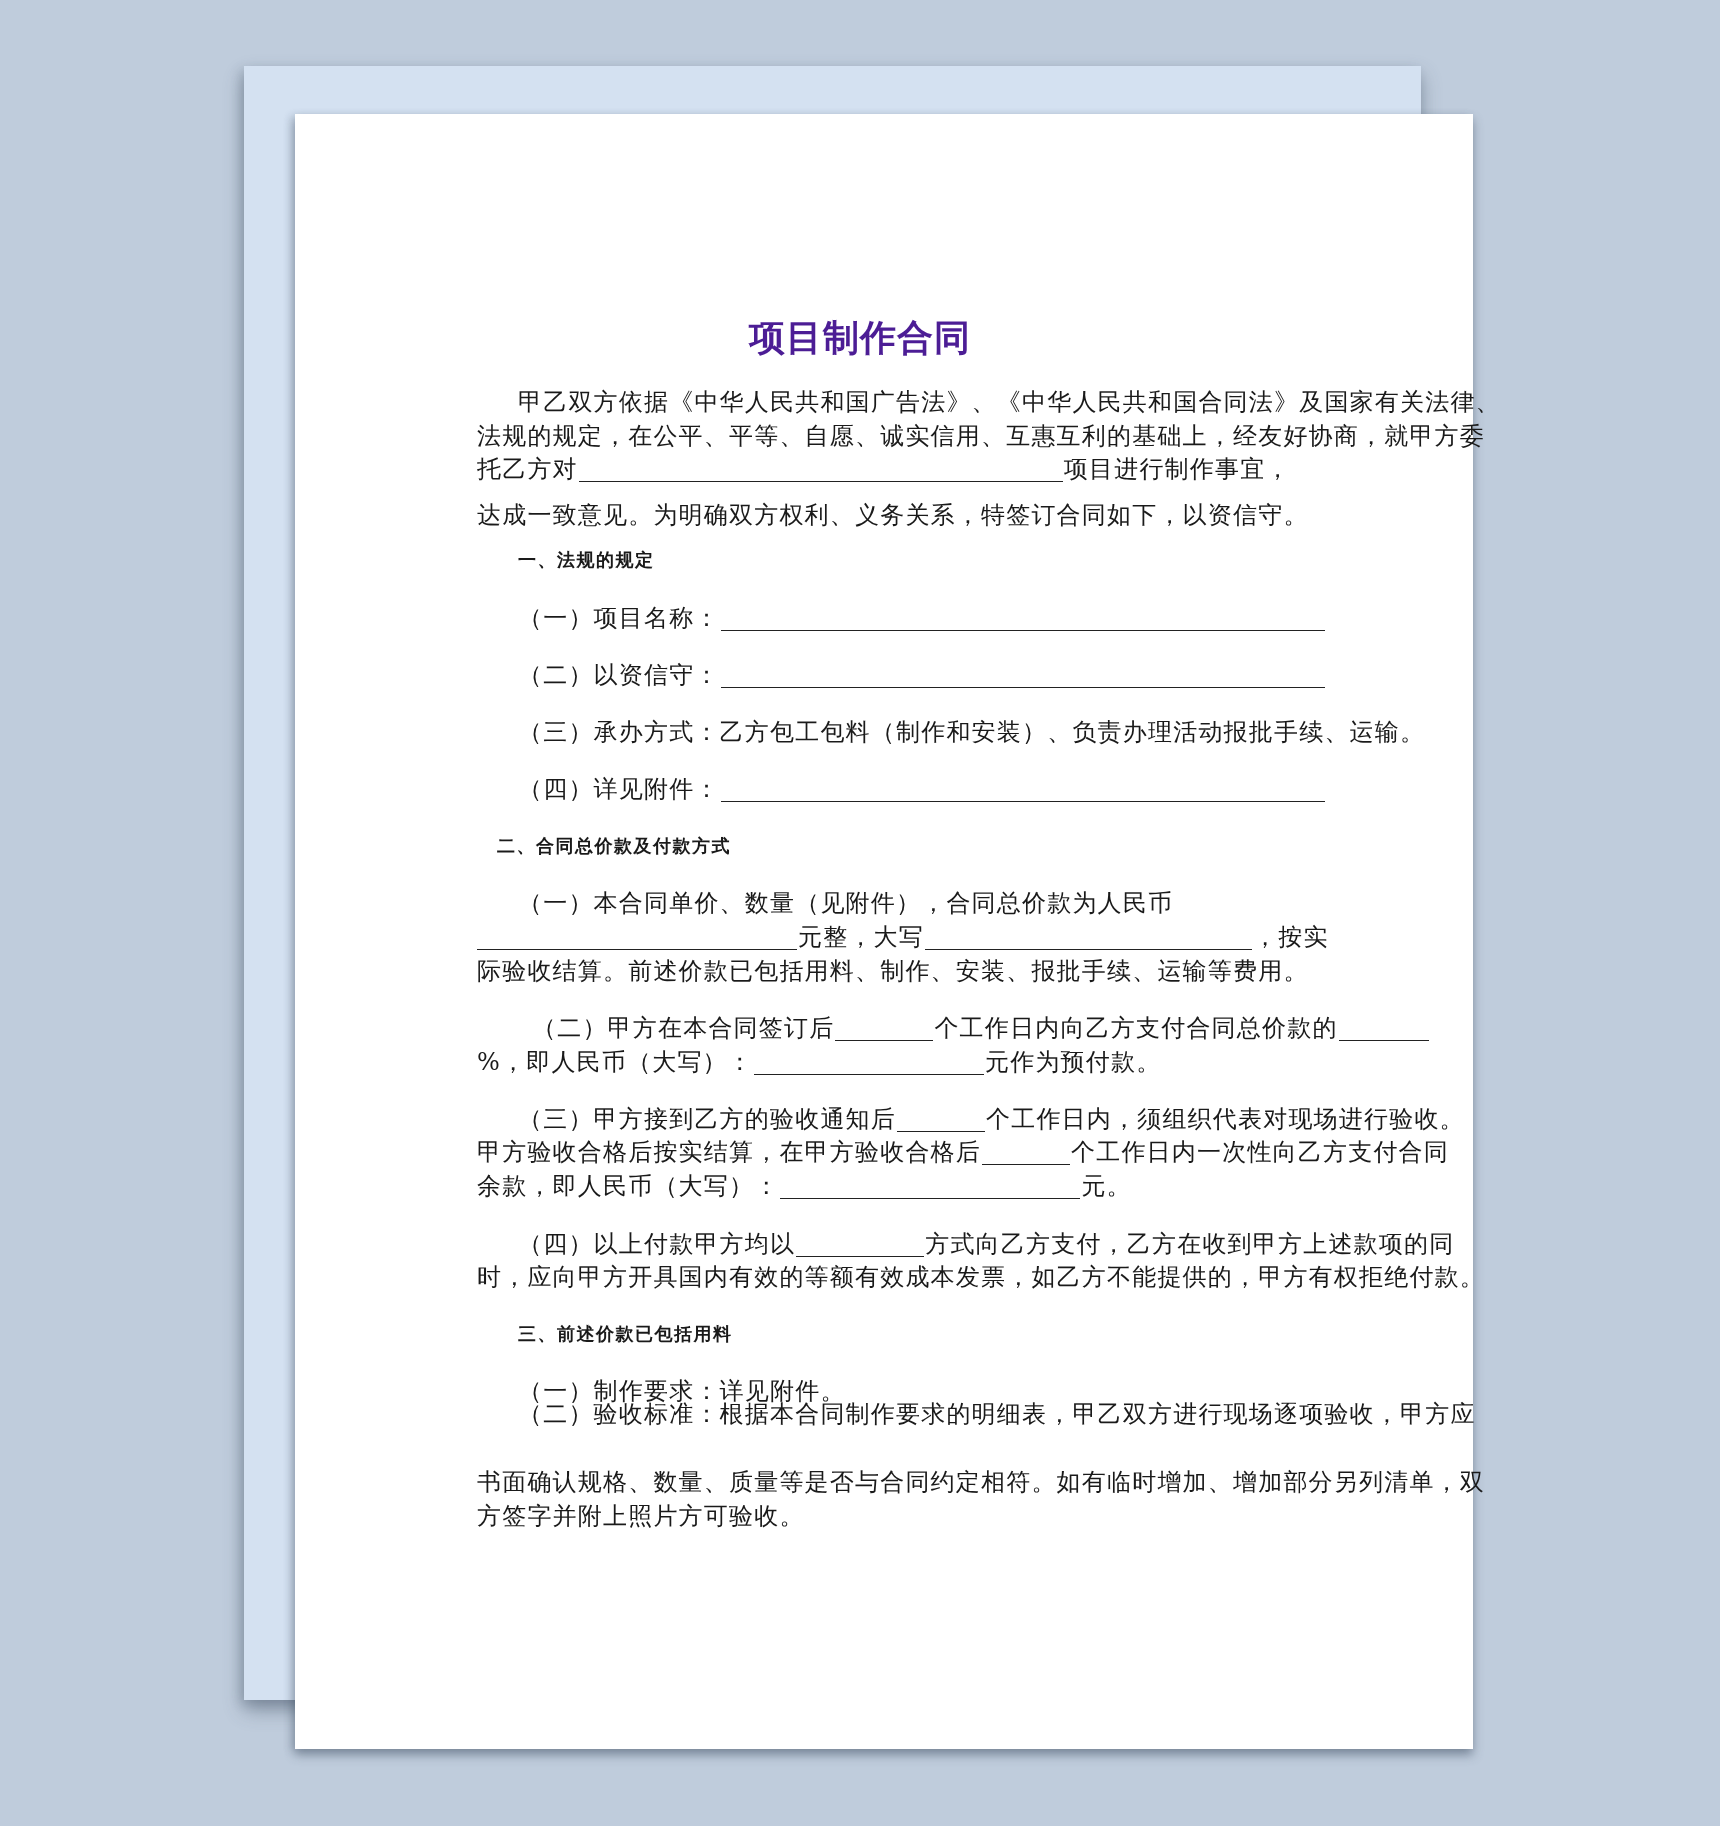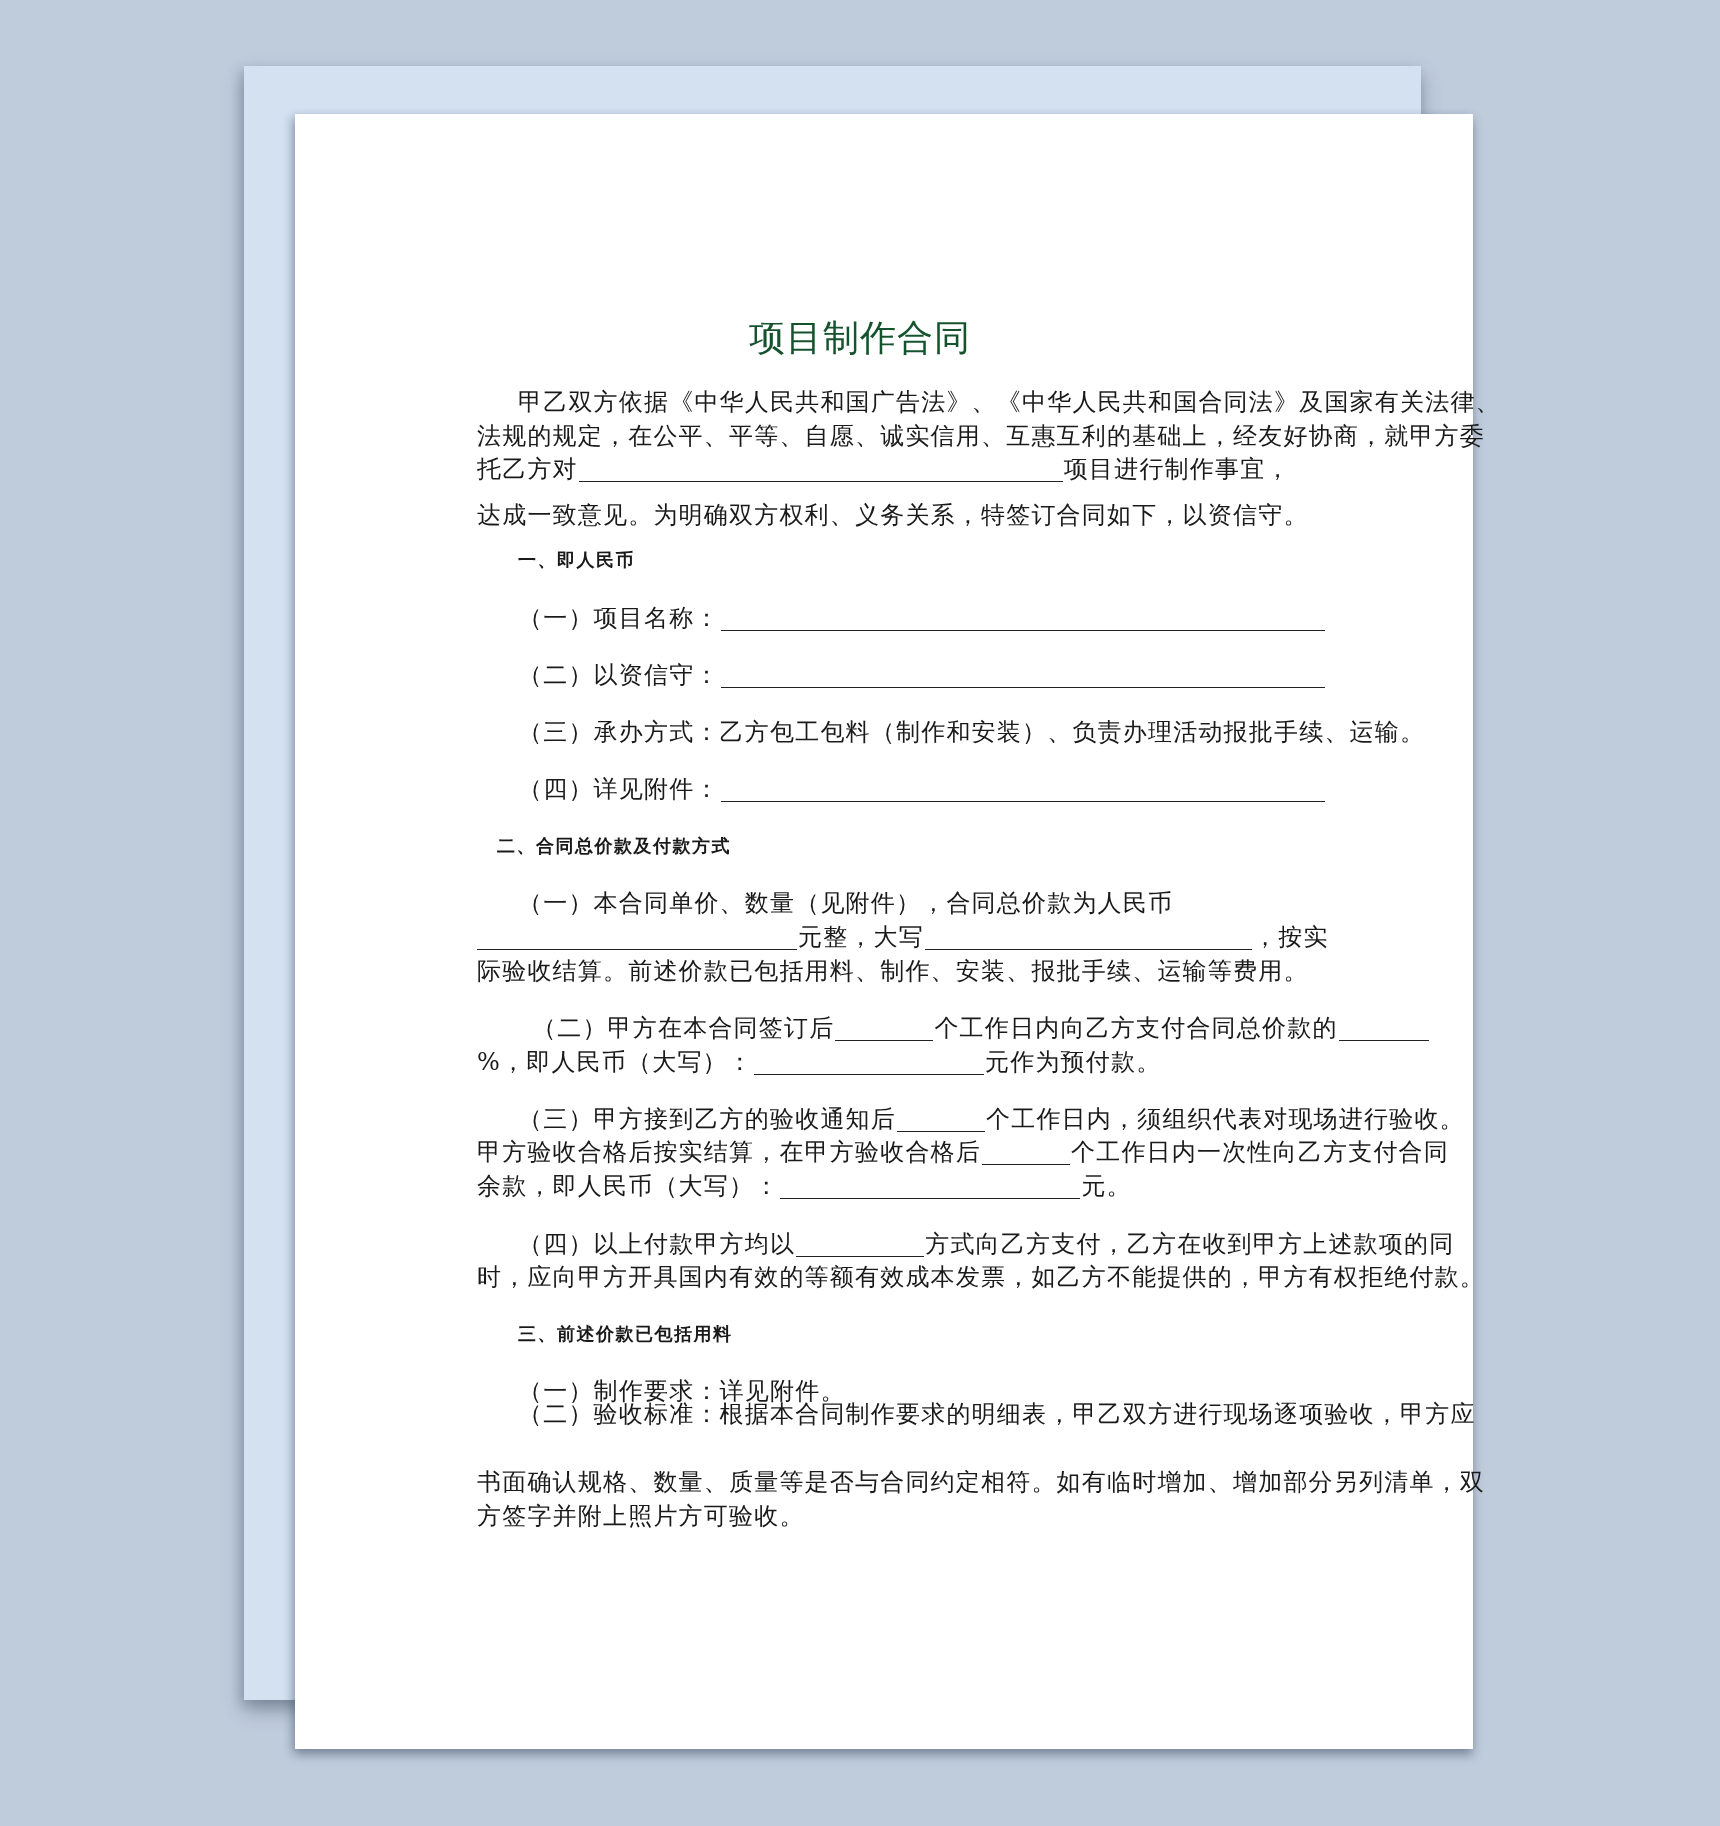--- a/index.html
+++ b/index.html
@@ -14,22 +14,22 @@
     background:#d4e1f1;
     box-shadow: 0 10px 18px rgba(60,75,95,0.45), -4px 4px 10px rgba(60,75,95,0.18);
   }
   .front-page {
     position:absolute; left:295px; top:114px; width:1178px; height:1635px;
     background:#ffffff;
     box-shadow: 0 6px 10px rgba(60,75,95,0.45), -4px 2px 8px rgba(60,75,95,0.20);
   }
   .title {
     position:absolute; left:0; width:100%; top:316px; text-align:center;
-    font-size:36px; letter-spacing:1px; line-height:44px; color:#14532d;
-    font-family:"DejaVu Sans","Liberation Sans",sans-serif; font-weight:400;
+    font-size:36px; letter-spacing:1px; line-height:44px; color:#4c1d95;
+    font-family:"DejaVu Sans","Liberation Sans",sans-serif; font-weight:700;
   }
   .ln {
     position:absolute; left:477px; width:820px; height:26px;
     font-size:24px; line-height:26px; letter-spacing:1.2px; white-space:nowrap;
   }
   .ln.just { text-align:justify; text-align-last:justify; width:813px; }
   .head {
     font-family:"DejaVu Sans","Liberation Sans",sans-serif; font-weight:bold; font-size:18px; letter-spacing:1.5px;
   }
   .blank {
@@ -46,21 +46,21 @@
 
 <div class="title">项目制作合同</div>
 
 <div class="ln just" style="top:389px; text-indent:41px; width:813px;">甲乙双方依据《中华人民共和国广告法》、《中华人民共和国合同法》及国家有关法律、</div>
 <div class="ln just" style="top:423px;">法规的规定，在公平、平等、自愿、诚实信用、互惠互利的基础上，经友好协商，就甲方委</div>
 <div class="ln" style="top:456px; width:813px;">
   <span>托乙方对</span><span class="blank" style="width:484px;"></span><span>项目进行制作事宜，</span>
 </div>
 <div class="ln" style="top:474px;margin-top:28px;">达成一致意见。为明确双方权利、义务关系，特签订合同如下，以资信守。</div>
 
-<div class="ln head" style="top:547px; left:518px;">一、即人民币</div>
+<div class="ln head" style="top:547px; left:518px;">一、法规的规定</div>
 
 <div class="ln" style="top:605px; left:518px; width:772px;">
   <span>（一）项目名称：</span><span class="blank" style="width:604px;"></span>
 </div>
 <div class="ln" style="top:662px; left:518px; width:772px;">
   <span>（二）以资信守：</span><span class="blank" style="width:604px;"></span>
 </div>
 <div class="ln" style="top:719px; left:518px;">（三）承办方式：乙方包工包料（制作和安装）、负责办理活动报批手续、运输。</div>
 <div class="ln" style="top:776px; left:518px; width:772px;">
   <span>（四）详见附件：</span><span class="blank" style="width:604px;"></span>

